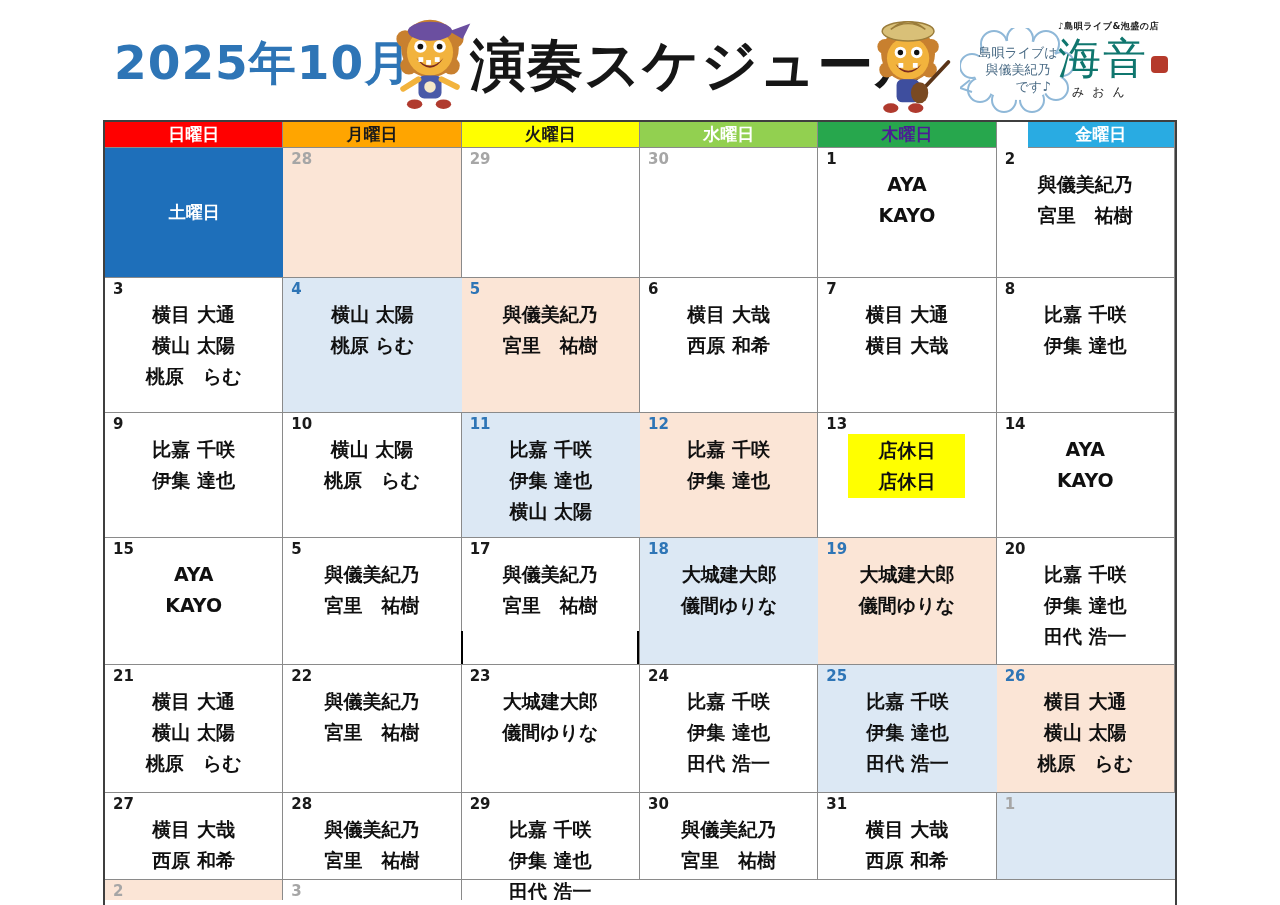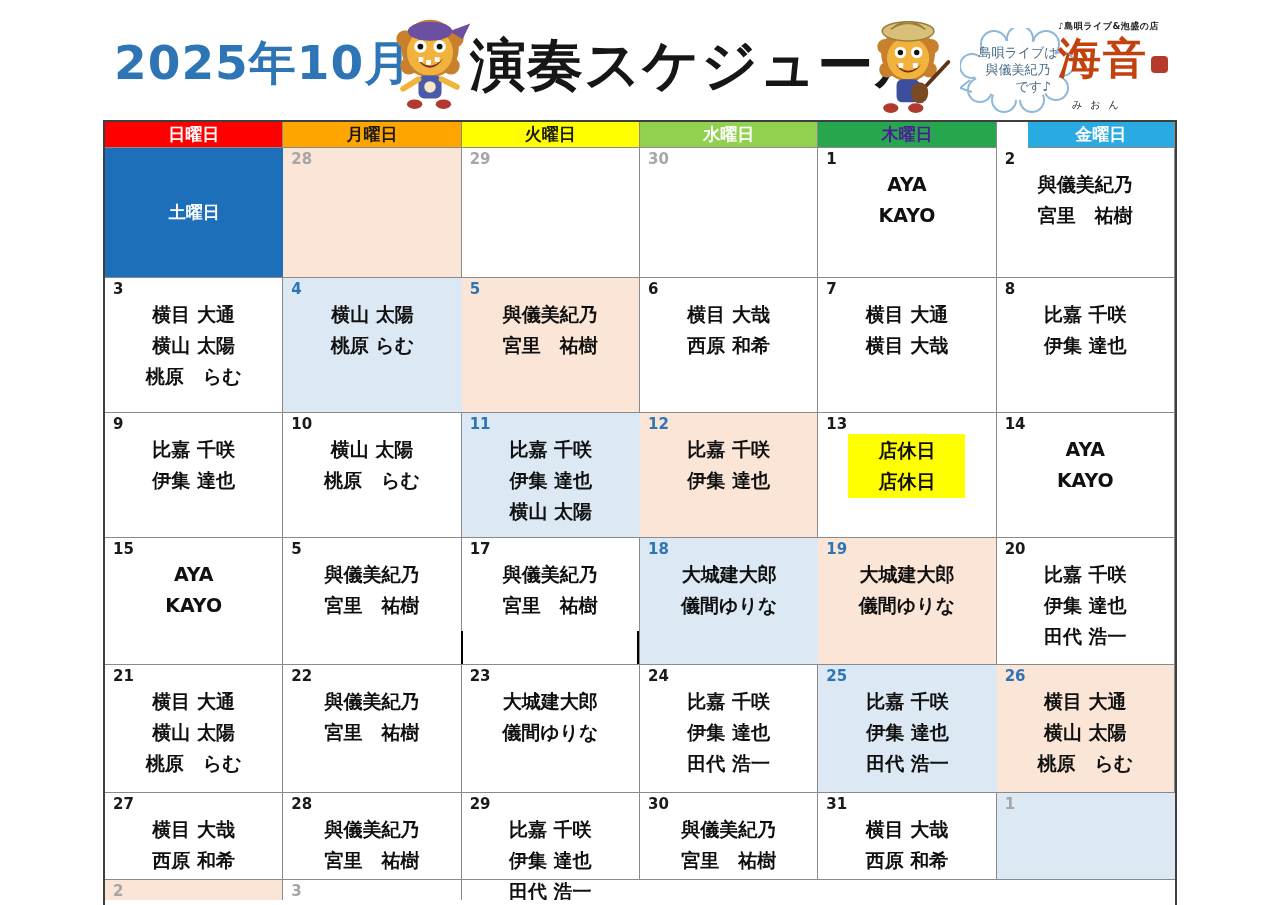--- a/index.html
+++ b/index.html
@@ -18,25 +18,25 @@
 
   .bubble{position:absolute;left:960px;top:28px;width:116px;height:86px;}
   .bubble svg{position:absolute;left:0;top:0;}
   .bubble-text{position:absolute;left:6px;top:16px;width:104px;text-align:center;
                font-size:13px;line-height:17px;color:#4A6B85;font-weight:400;}
   .bubble-text .l3{padding-left:30px;}
 
   .logo{position:absolute;left:1058px;top:20px;width:124px;text-align:left;}
   .logo-tagline{font-size:9px;font-weight:700;color:#222;white-space:nowrap;letter-spacing:0.5px;}
   .logo-row{margin-top:2px;white-space:nowrap;}
-  .logo-name{display:inline-block;font-size:43px;line-height:46px;font-weight:700;
-             color:#c2410c;font-family:"DejaVu Serif","Liberation Serif",serif;letter-spacing:2px;}
+  .logo-name{display:inline-block;font-size:43px;line-height:46px;font-weight:400;
+             color:#0f766e;font-family:"DejaVu Serif","Liberation Serif",serif;letter-spacing:2px;}
   .logo-seal{display:inline-block;width:17px;height:17px;background:#B53A2B;border-radius:4px;
              margin-left:3px;vertical-align:baseline;}
-  .logo-reading{font-size:10px;color:#222;letter-spacing:8px;padding-left:14px;margin-top:17px;}
+  .logo-reading{font-size:12px;color:#222;letter-spacing:8px;padding-left:14px;margin-top:3px;}
 
   
   .cal{position:absolute;left:103px;top:120px;width:1074px;display:grid;
        grid-template-columns:repeat(6,1fr);
        grid-template-rows:26px 130px 135px 125px 127px 128px 87px;
        border:2px solid #3f3f3f;background:#fff;box-sizing:border-box;}
   .hd{display:flex;align-items:center;justify-content:center;font-weight:800;font-size:17px;
       border-right:1px solid #8a8a8a;border-bottom:1px solid #8a8a8a;box-sizing:border-box;}
   .cell{position:relative;background:#fff;border-right:1px solid #8a8a8a;
         border-bottom:1px solid #8a8a8a;box-sizing:border-box;overflow:visible;}

